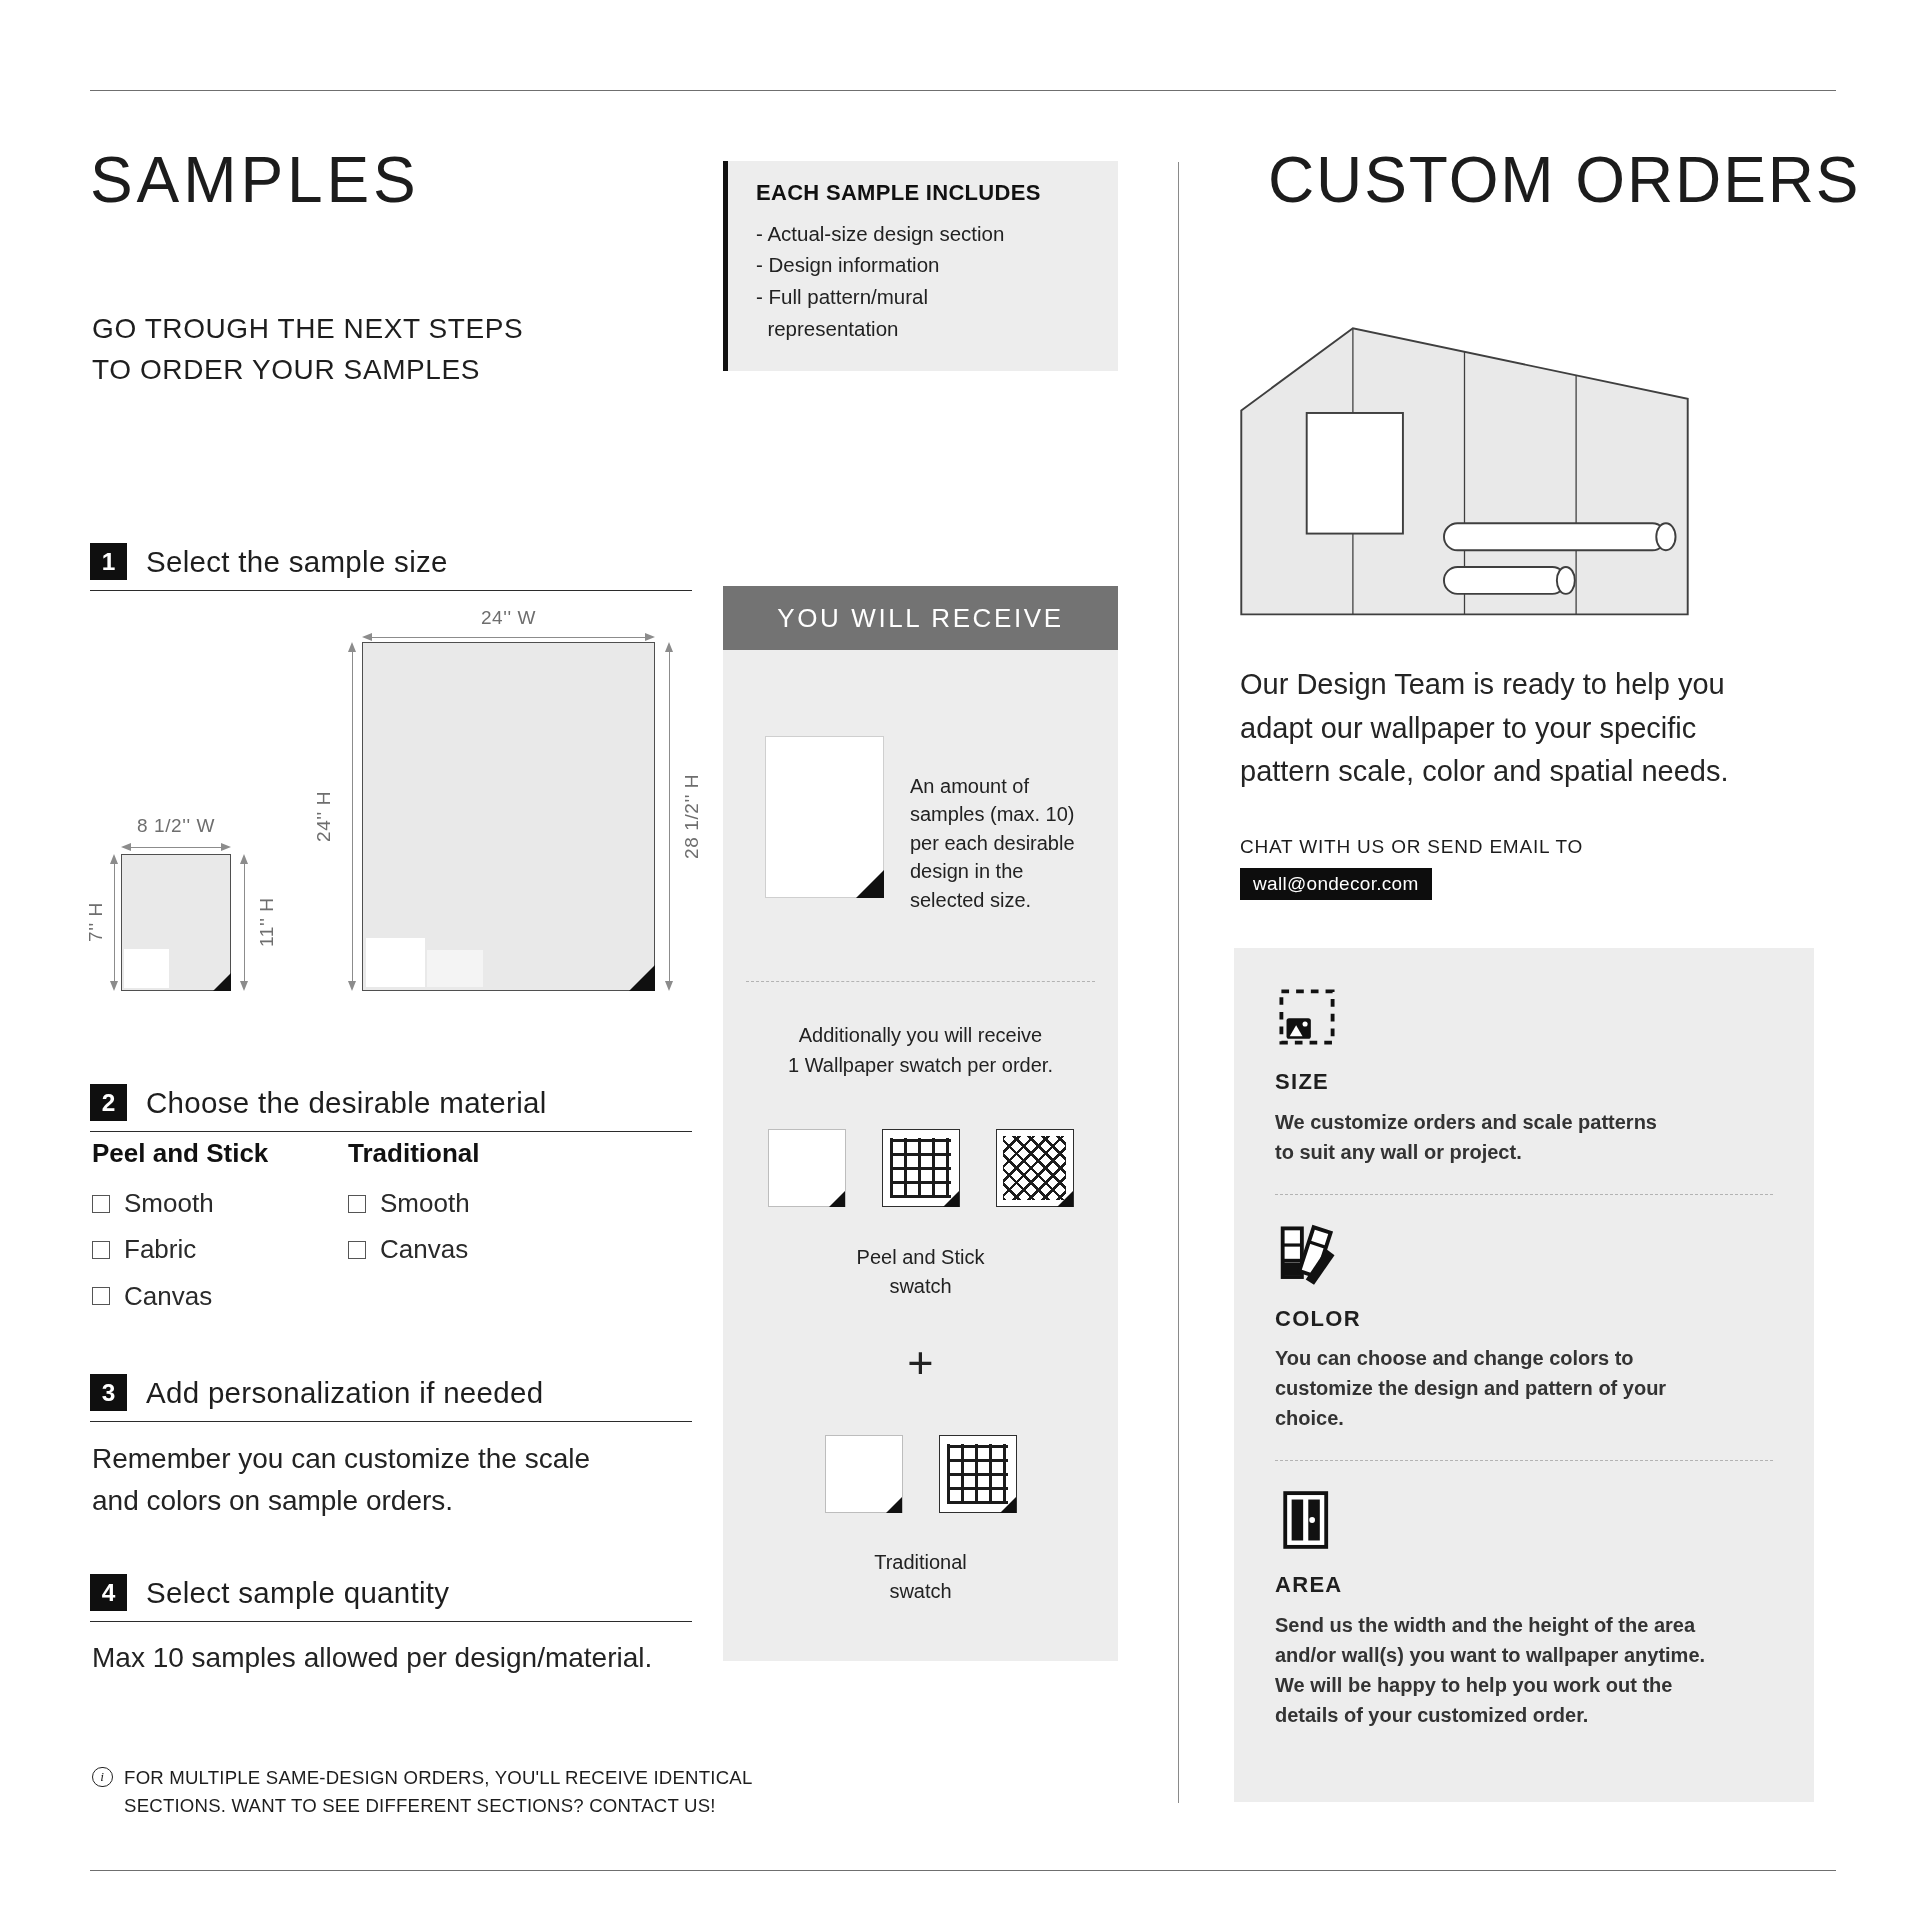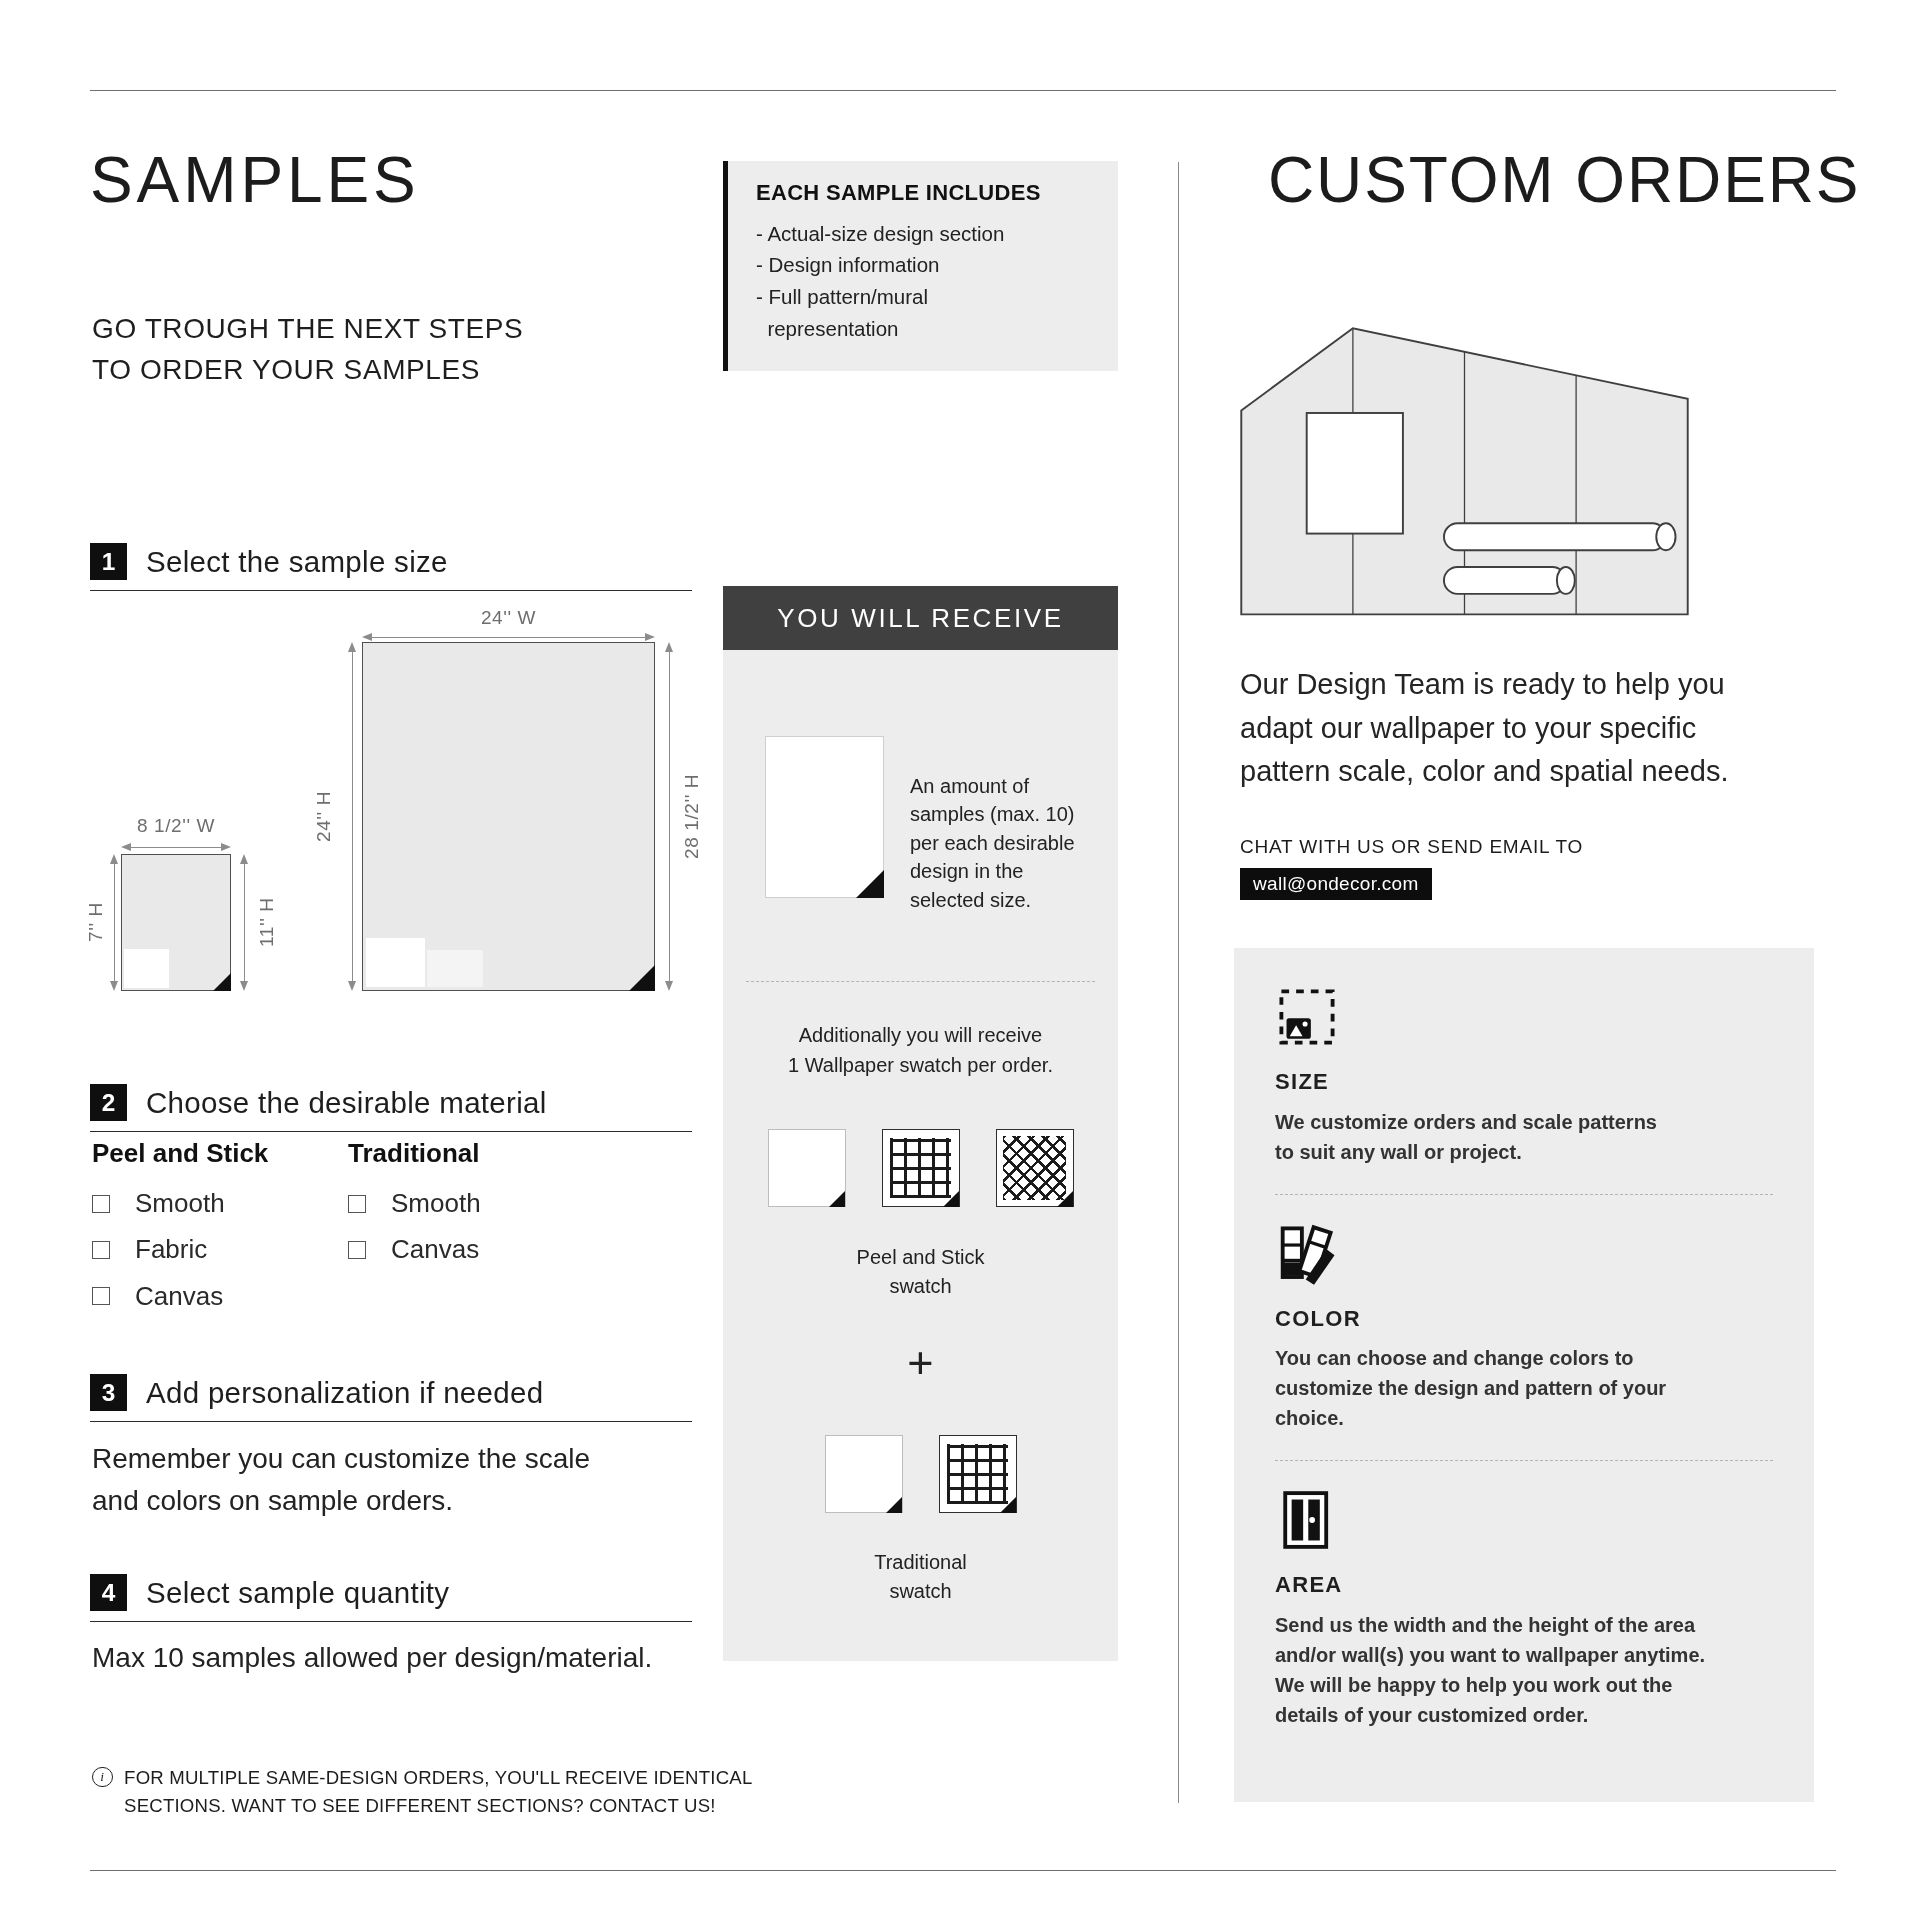--- a/index.html
+++ b/index.html
@@ -71,34 +71,34 @@
   #dim-small-l { left:19px; top:257px; height:137px; }
   #lbl-small-hl{ left:-5.1px; top:257px; height:137px; }
   #dim-small-r { left:149px; top:257px; height:137px; }
   #lbl-small-hr{ left:166px; top:257px; height:137px; }
 
   
   .materials { position:absolute; left:92px; top:1138px; width:602px; height:205px; }
   .mat-col { position:absolute; top:0; }
   #mat-col1 { left:0; } #mat-col2 { left:256px; }
   .mat-heading { font-size:26px; font-weight:700; color:#111; margin-bottom:19px; }
-  .mat-option { display:flex; align-items:center; gap:25px; font-size:26px; color:#2a2a2a; margin-bottom:15.4px; }
+  .mat-option { display:flex; align-items:center; gap:14px; font-size:26px; color:#2a2a2a; margin-bottom:15.4px; }
   .checkbox { flex:0 0 auto; width:18px; height:18px; border:1.9px solid #555; background:#fff; }
 
   
   .footnote { position:absolute; left:92px; top:1764px; display:flex; gap:11.6px; align-items:flex-start;
               font-size:18.6px; letter-spacing:0.2px; color:#1d1d1d; }
   .info-icon { flex:0 0 auto; width:20.5px; height:20.5px; border:1.3px solid #222; border-radius:50%;
                display:flex; align-items:center; justify-content:center; font-size:13.5px; font-style:italic;
                font-family:"Liberation Serif", serif; margin-top:2.6px; }
   .footnote-text { white-space:pre-line; line-height:1.5; }
 
   
   .receive { position:absolute; left:723px; top:586px; width:395px; height:1075px; background:#EDEDED; }
-  .receive-header { height:64px; background:#404040; color:#fff; display:flex; align-items:center;
+  .receive-header { height:64px; background:#737373; color:#fff; display:flex; align-items:center;
                     justify-content:center; font-size:26px; letter-spacing:2.6px; font-weight:500; }
   .paper { position:absolute; left:42px; top:150px; width:119px; height:162px; background:#fff; border:0.6px solid #cfcfcf; }
   .paper .fold { border-bottom-width:28px; border-left-width:28px; }
   .receive-sample-text { position:absolute; left:187px; top:186px; width:186px; font-size:20px;
                          line-height:1.42; color:#222; white-space:pre-line; }
   .dash-div { position:absolute; left:23px; right:23px; border-top:1.3px dashed #b3b3b3; }
   #recv-div { top:395px; }
   .recv-additional { position:absolute; left:13px; right:13px; top:434px; text-align:center;
                      font-size:20px; line-height:1.5; color:#222; white-space:pre-line; }
   .swatch-row { position:absolute; left:0; right:0; display:flex; justify-content:center; gap:36px; }

